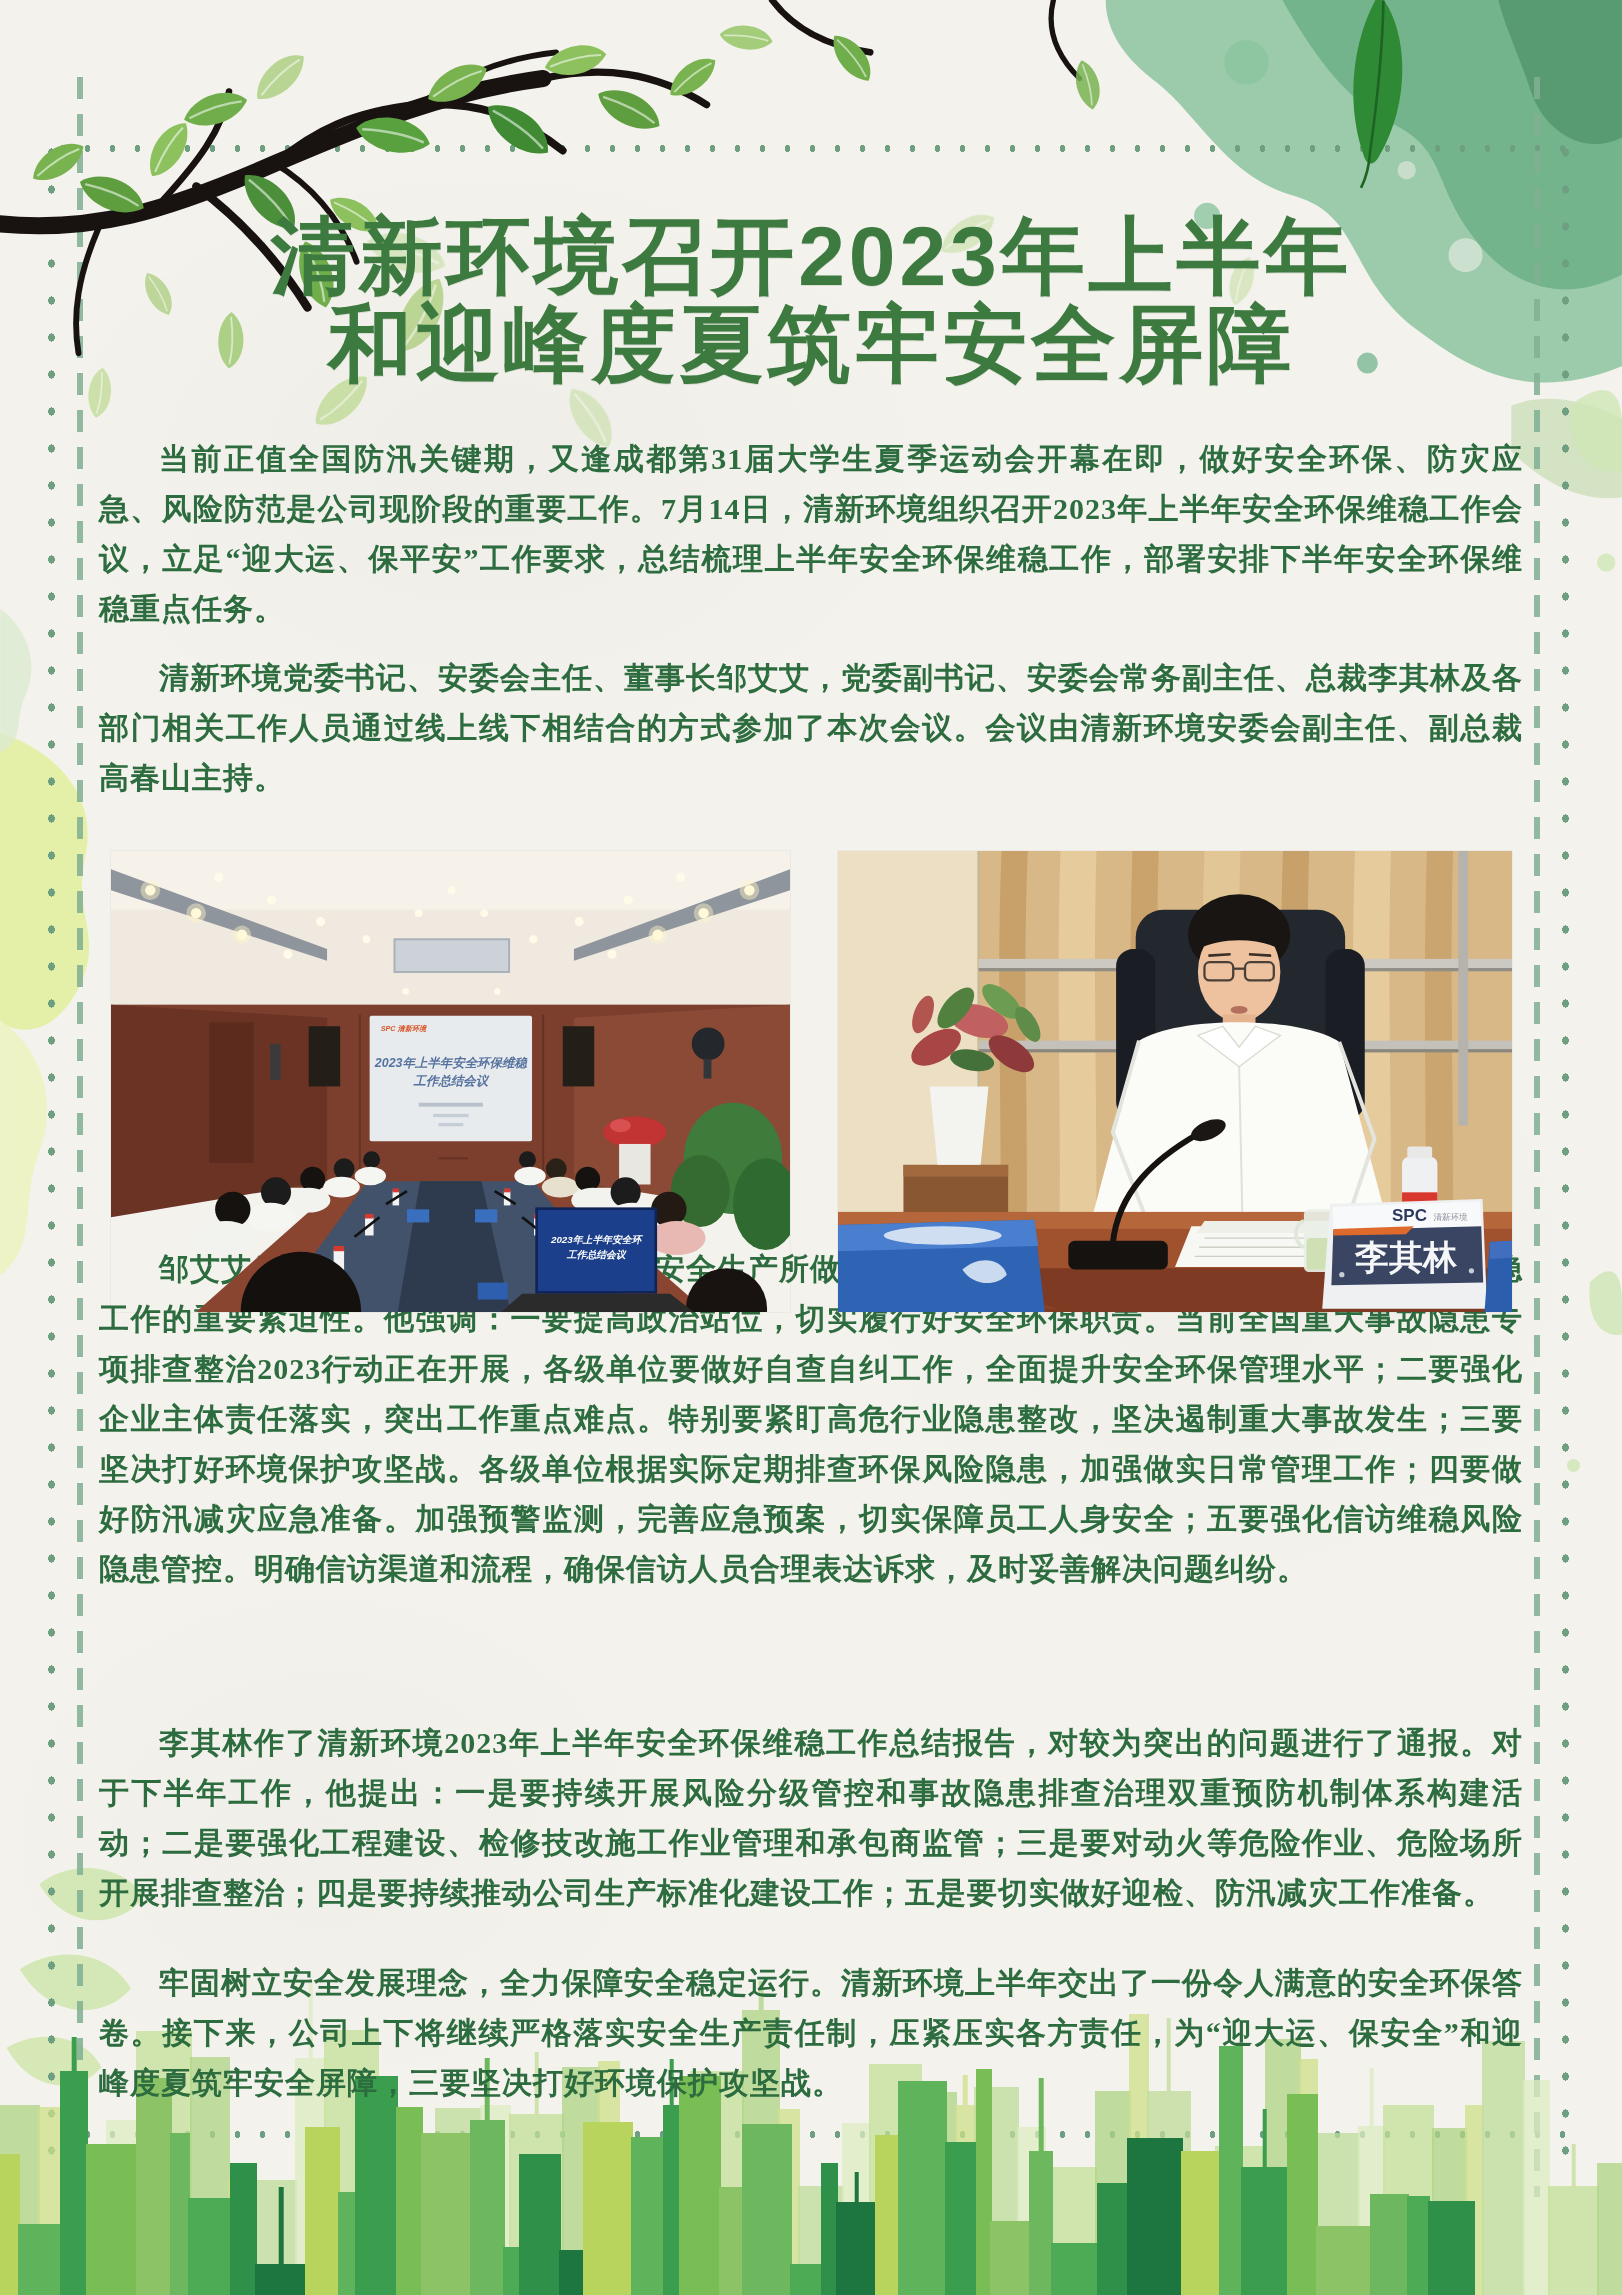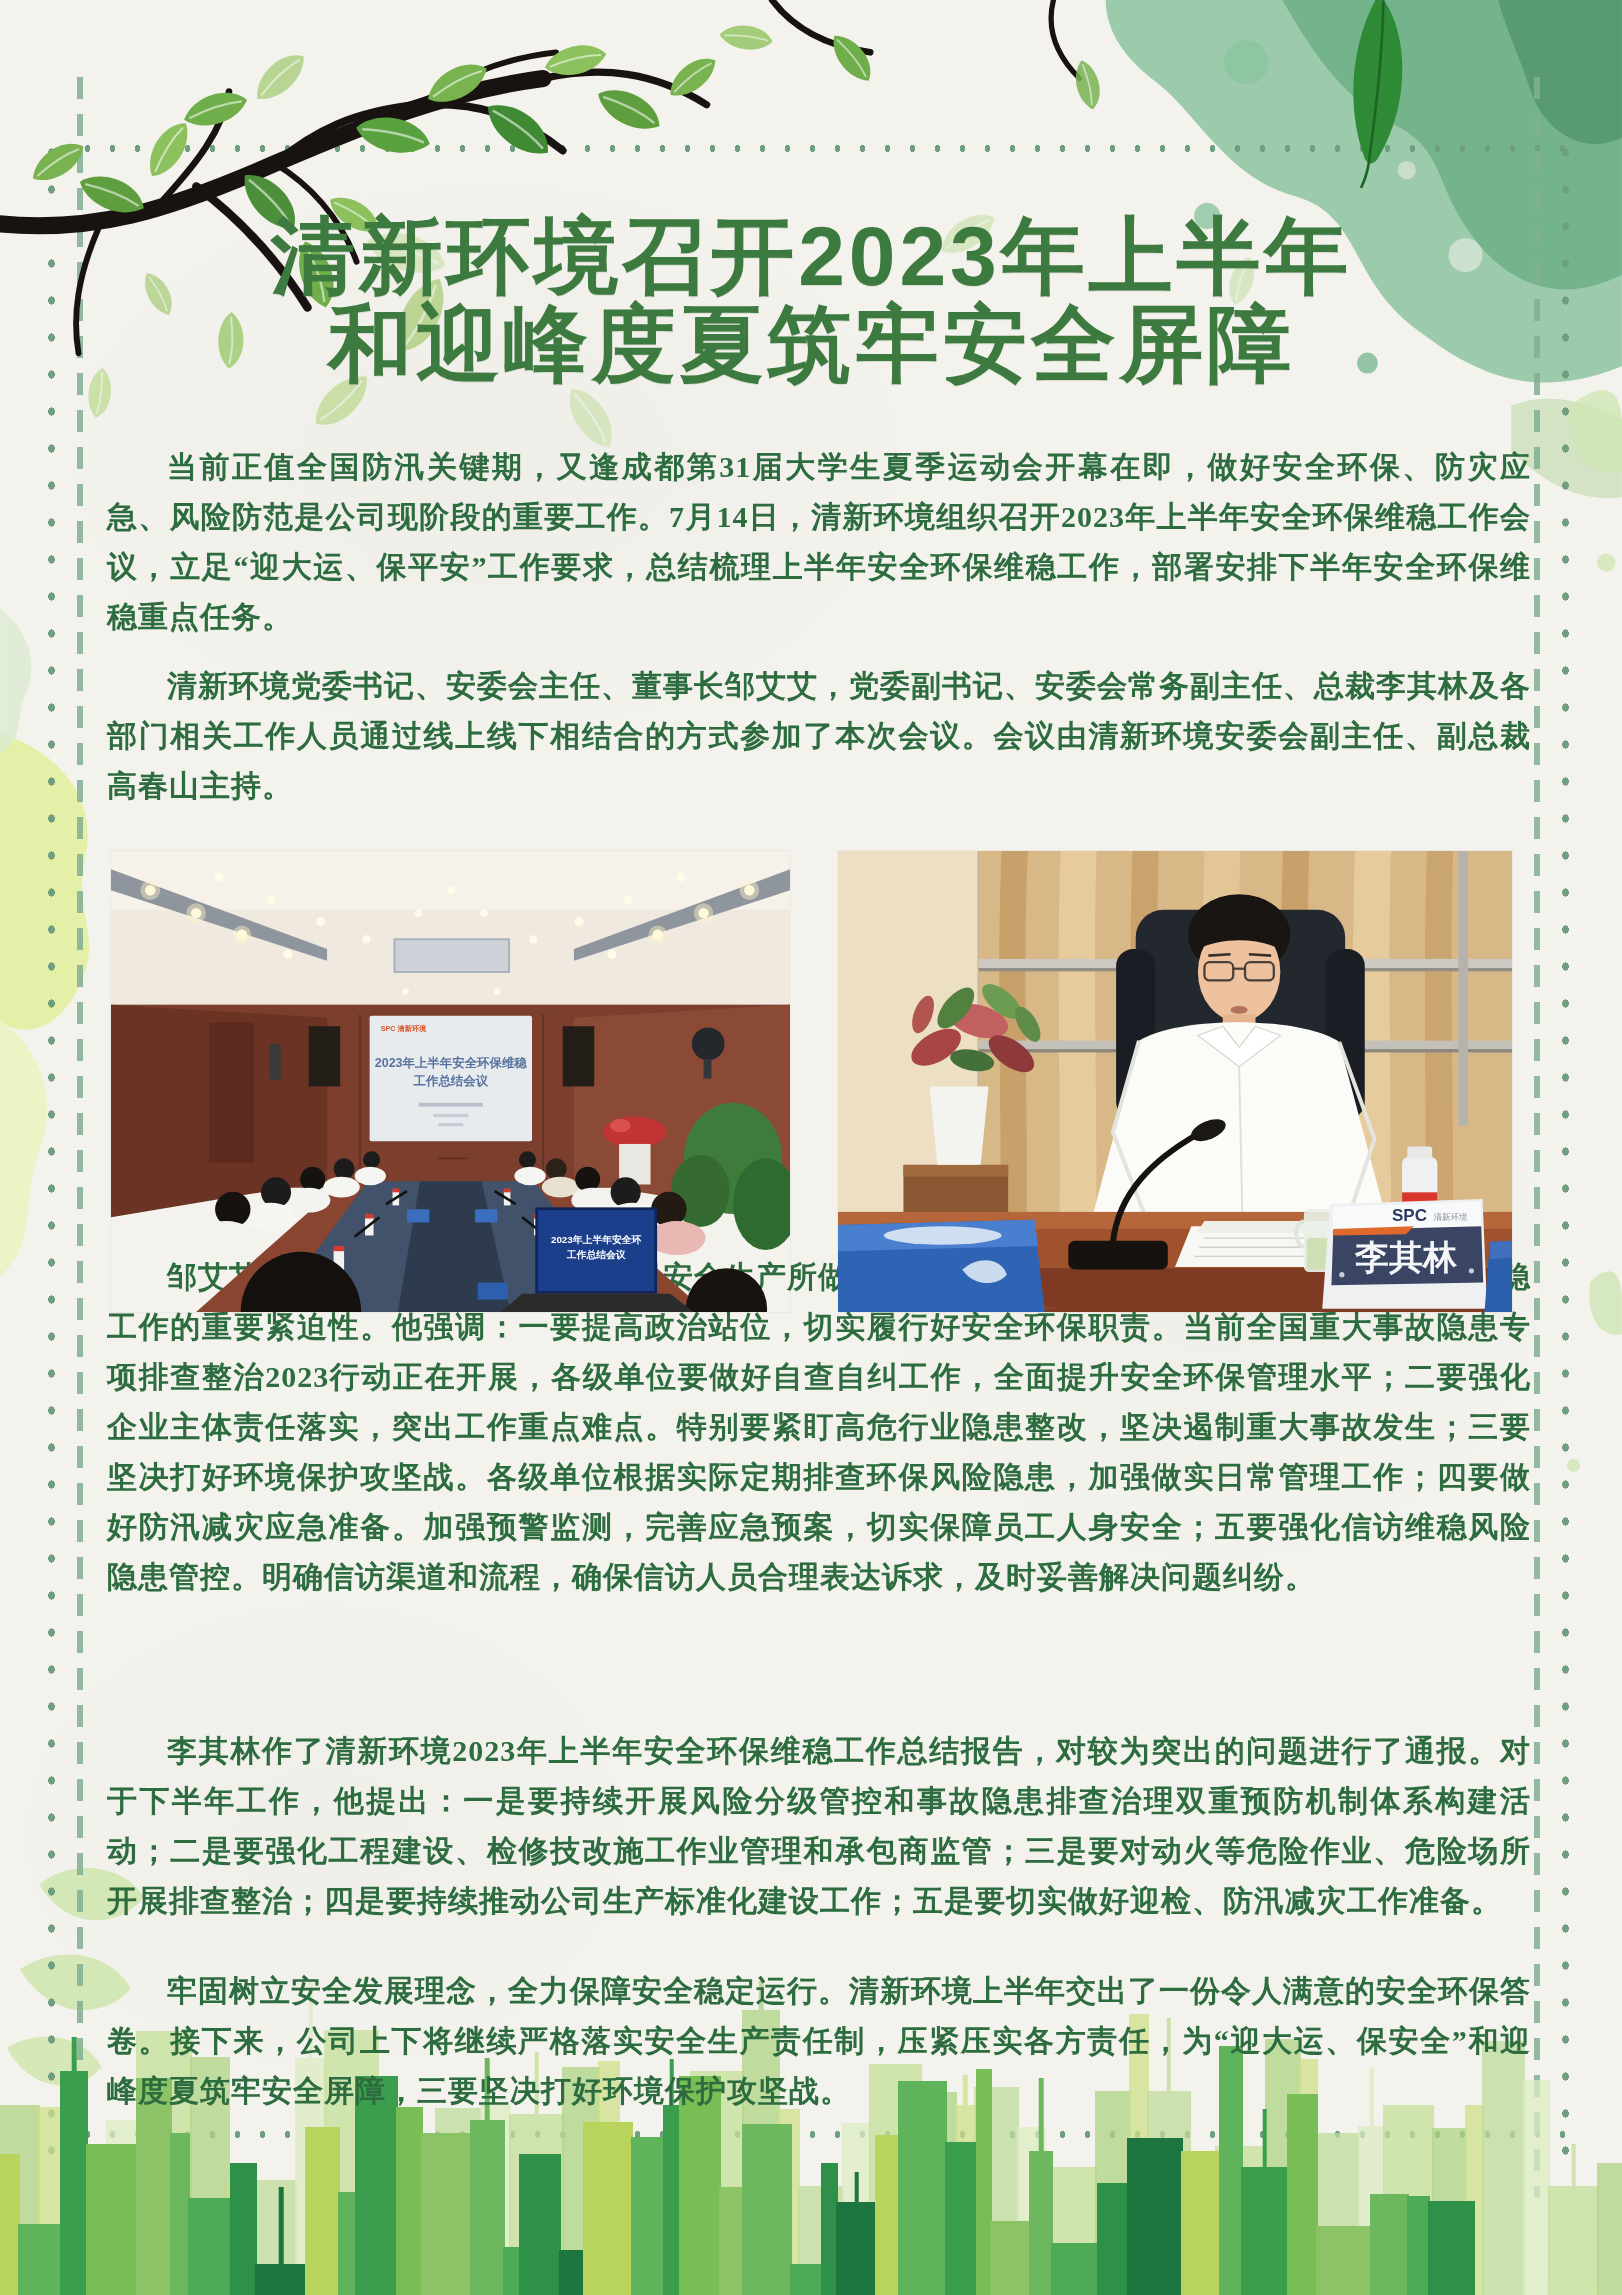--- a/index.html
+++ b/index.html
@@ -37,36 +37,36 @@
     color:#3c7a40;font-weight:900;font-size:84px;line-height:86px;
     letter-spacing:3.9px;z-index:4;
     text-shadow:0 1.3px 0 rgba(40,80,40,.12);
     font-family:"Liberation Sans","DejaVu Sans",sans-serif;
   }
   #title1{top:213px}
   #title2{top:301px}
 
   
   .para{
-    position:absolute;left:99px;width:1424px;z-index:4;margin:8px;
+    position:absolute;left:99px;width:1424px;z-index:4;margin:0;
     color:#2c6c3f;font-size:30px;line-height:50px;letter-spacing:1px;
     text-align:justify;text-indent:2em;
     font-family:"Liberation Serif","DejaVu Serif",serif;
     font-weight:600;
   }
   #p1{top:434px}
   #p2{top:653px}
   #p3{top:1244px}
   #p4{top:1718px}
   #p5{top:1958px}
 
   
   .photo{position:absolute;top:851px;height:461px;z-index:4;overflow:hidden;
     box-shadow:0 0 0 0.7px rgba(0,0,0,.05);}
-  #photo-left{left:111px;width:679px;}
+  #photo-left{left:111px;width:679px;font-style:italic;}
   #photo-right{left:838px;width:674px;}
   .photo svg{width:100%;height:100%;}
 
   
   #skyline{position:absolute;left:0;right:0;bottom:0;height:314px;z-index:3;overflow:hidden;}
   .sk-row{position:absolute;left:0;right:0;bottom:0;display:flex;align-items:flex-end;}
   .sk-bar{flex:0 0 auto;position:relative;}
   .sk-ant{position:absolute;left:50%;transform:translateX(-50%);bottom:100%;width:4.6px;background:inherit;}
 </style>
 </head>

